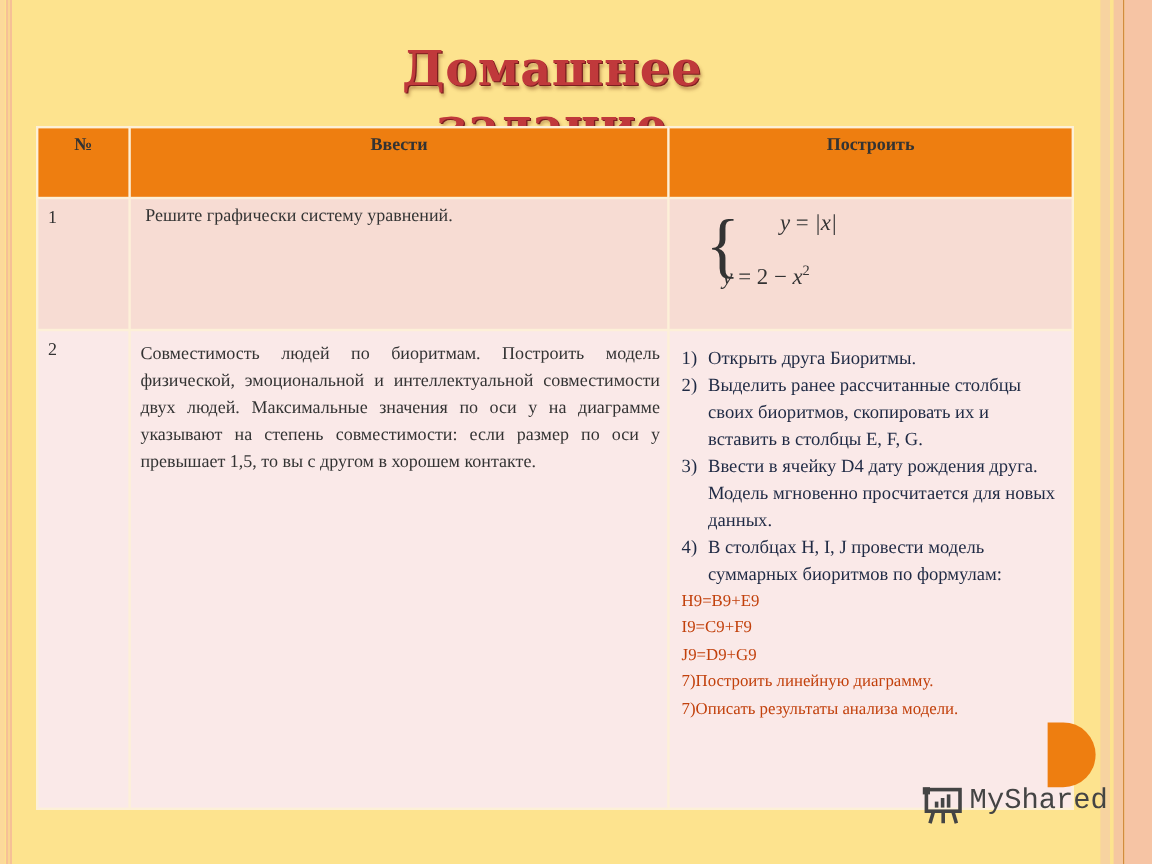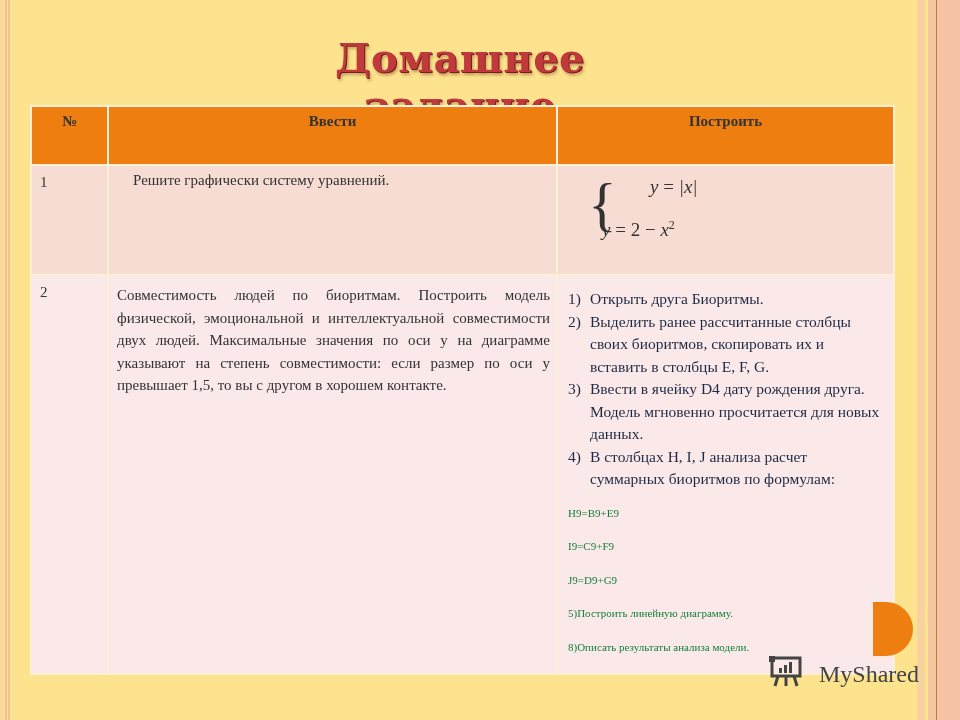--- a/index.html
+++ b/index.html
@@ -26,38 +26,38 @@
       border: 2px solid #fdf0d8; vertical-align: top;
       font-size: 15px; color: #333;
     }
     th.h {
       background: #ee7e10; height: 50px; font-weight: bold; color: #5a2f10;
       font-size: 15px; padding-top: 6px; text-align: center;
     }
     tr.r1 td { background: #f7dcd3; height: 100px; }
     tr.r2 td { background: #fae9e8; }
     td.num { padding: 8px 0 0 8px; }
-    td.task { padding: 6px 6px 0 24px; }
+    td.task { padding: 6px 6px 0 12px; }
     td.task2 { padding: 8px 6px 0 8px; text-align: justify; line-height: 22.5px; margin-top: 27px; }
     td.note { padding: 8px 8px 0 10px; }
     .sys { position: relative; height: 70px; margin-left: 20px; font-family: "Liberation Serif", serif; font-size: 19px; }
     .brace { position: absolute; left: 0; top: 0; font-size: 60px; line-height: 60px; color: #333; font-weight: 100; }
     .eq { position: absolute; left: 14px; }
     .eq i { font-style: italic; }
     ol.steps { margin: 4px 0 0 0; padding: 0; list-style: none; font-size: 15.5px; line-height: 22.5px; color: #1f2a44; }
     ol.steps li { position: relative; padding-left: 22px; }
     ol.steps li .n { position: absolute; left: 0; }
-    .plain { font-size: 11px; line-height: 22.5px; color: #15803d; margin-top: 11px; }
+    .plain { font-size: 14px; line-height: 22.5px; color: #c2410c; }
     .circle {
       position: absolute; left: 873px; top: 602px; width: 40px; height: 54px;
       background: #ee7e10; border-radius: 0 27px 27px 0;
     }
     .logo {
-      position: absolute; left: 768px; top: 654px; display: flex; align-items: flex-end;
-      font-family: Liberation Serif, serif; font-size: 24px; color: #444; gap: 11px;
+      position: absolute; left: 768px; top: 654px; display: flex; align-items: flex-start;
+      font-family: Liberation Mono, monospace; font-size: 24px; color: #444;
     }
     .logo svg { margin-right: 4px; }
   </style>
 </head>
 <body>
 
 <div class="stripe" style="left:0;width:4px;background:#fcd99a;"></div>
 <div class="stripe" style="left:5px;width:2px;background:#f6c096;"></div>
 <div class="stripe" style="left:8px;width:2px;background:#f6c096;"></div>
 <div class="stripe" style="left:917px;width:8px;background:#f7d3a0;"></div>
@@ -96,27 +96,27 @@
     </td>
   </tr>
   <tr class="r2">
     <td class="num">2</td>
     <td class="task2">Совместимость людей по биоритмам. Построить модель физической, эмоциональной и интеллектуальной совместимости двух людей. Максимальные значения по оси y на диаграмме указывают на степень совместимости: если размер по оси y превышает 1,5, то вы с другом в хорошем контакте.</td>
     <td class="note">
       <ol class="steps">
         <li><span class="n">1)</span><span>Открыть друга Биоритмы.</span></li>
         <li><span class="n">2)</span><span>Выделить ранее рассчитанные столбцы своих биоритмов, скопировать их и вставить в столбцы E, F, G.</span></li>
         <li><span class="n">3)</span><span>Ввести в ячейку D4 дату рождения друга. Модель мгновенно просчитается для новых данных.</span></li>
-        <li><span class="n">4)</span><span>В столбцах H, I, J анализа расчет суммарных биоритмов по формулам:</span></li>
+        <li><span class="n">4)</span><span>В столбцах H, I, J провести модель суммарных биоритмов по формулам:</span></li>
       </ol>
       <div class="plain">H9=B9+E9</div>
       <div class="plain">I9=C9+F9</div>
       <div class="plain">J9=D9+G9</div>
-      <div class="plain">5)Построить линейную диаграмму.</div>
-      <div class="plain">8)Описать результаты анализа модели.</div>
+      <div class="plain">7)Построить линейную диаграмму.</div>
+      <div class="plain">7)Описать результаты анализа модели.</div>
     </td>
   </tr>
 </tbody>
   </table>
 
 <div class="circle"></div>
 
 <div class="logo">
   <svg width="36" height="34" viewBox="0 0 36 34">
     <rect x="4" y="4" width="28" height="18" fill="none" stroke="#444" stroke-width="3"></rect>

